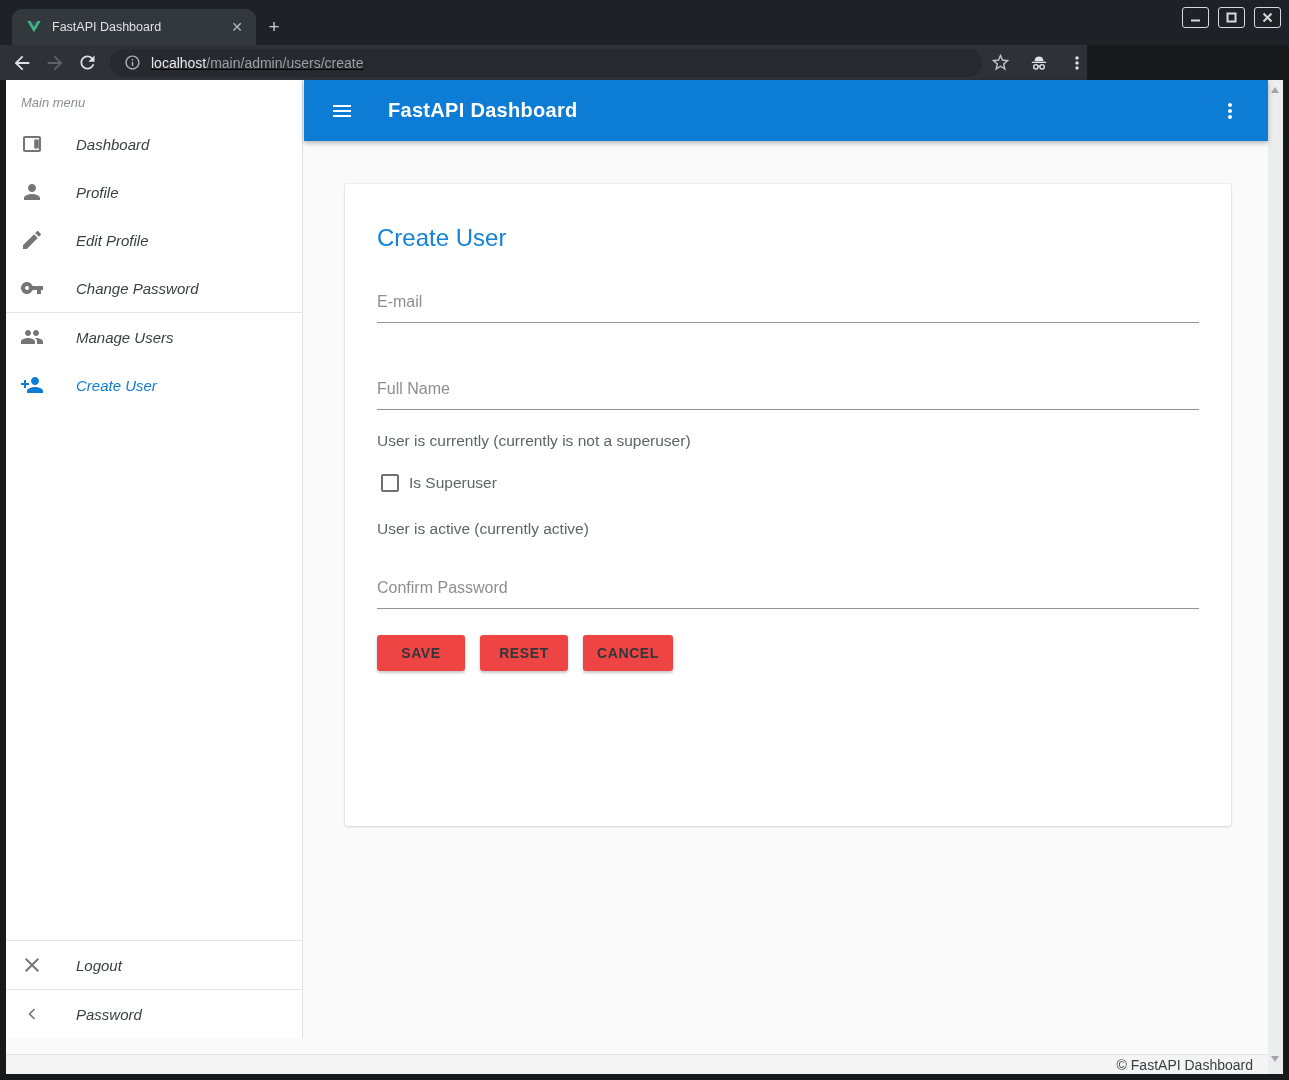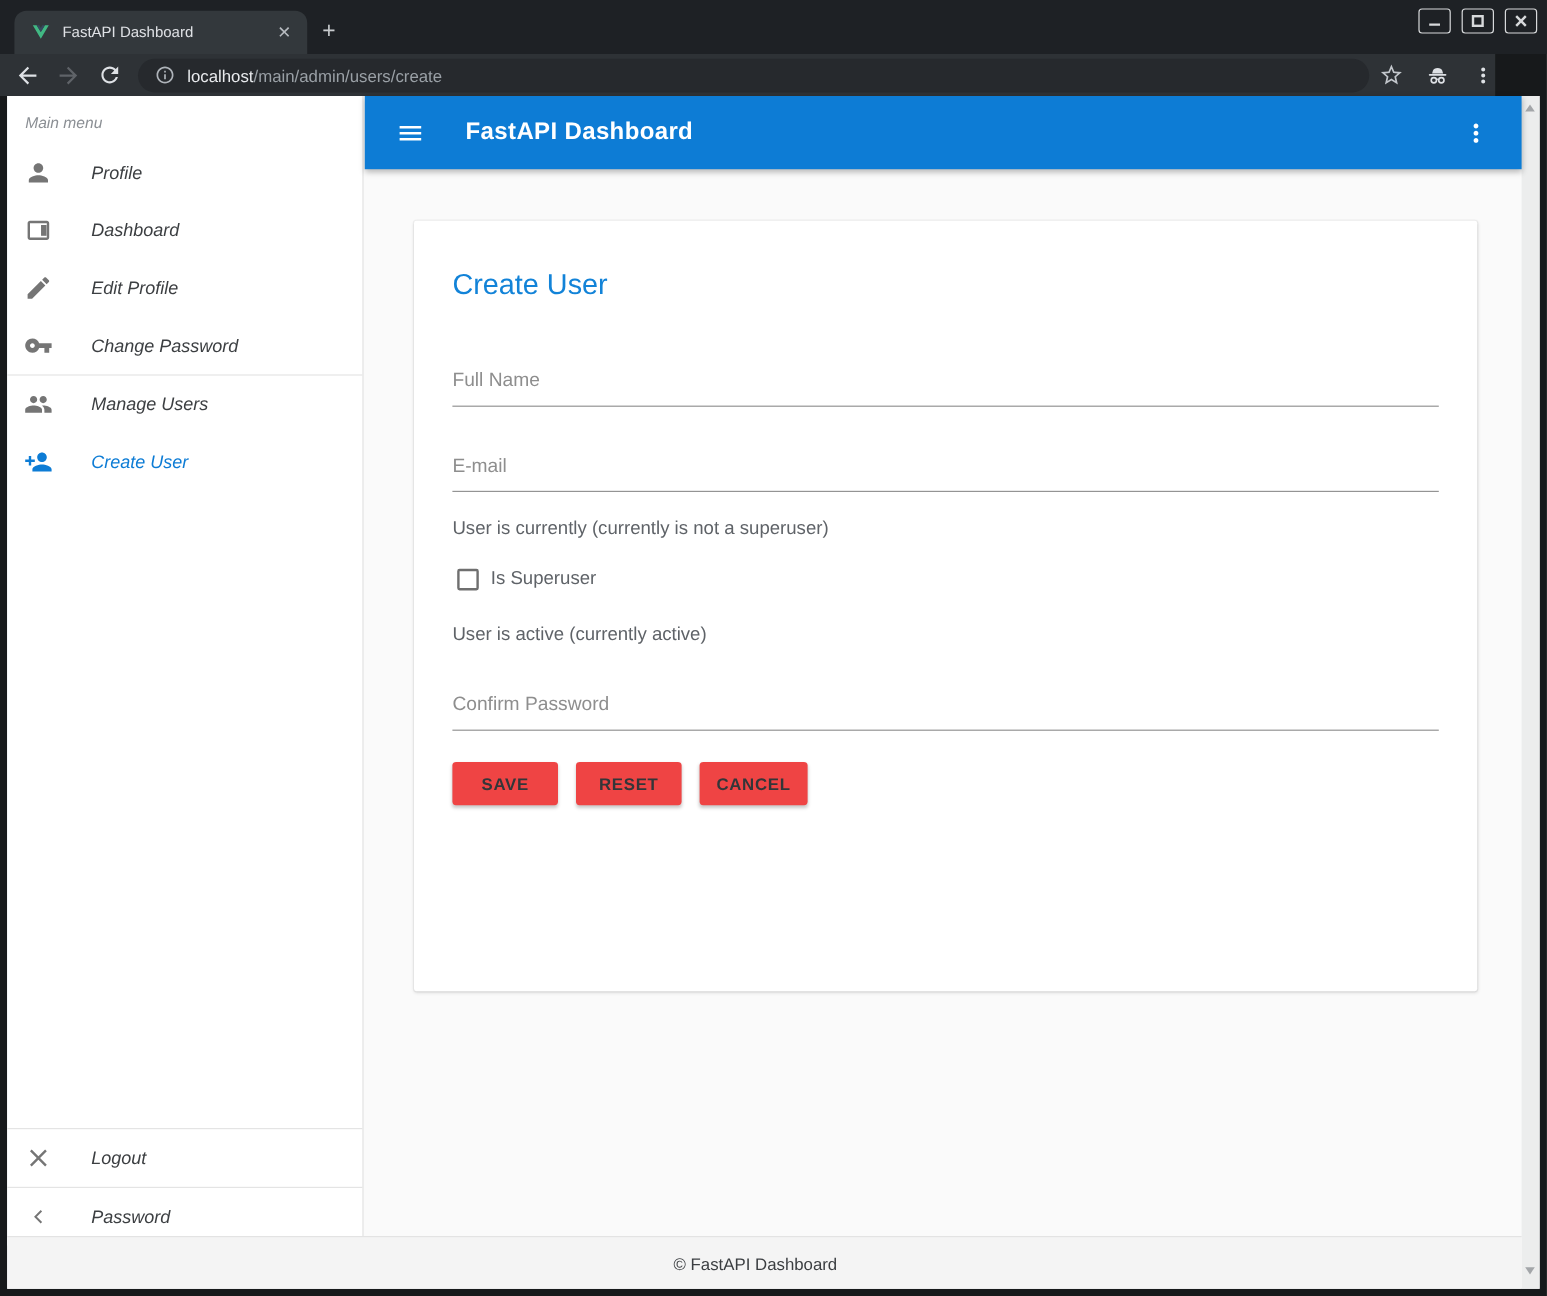--- a/index.html
+++ b/index.html
@@ -12,22 +12,22 @@
   .tab { position:absolute; left:12px; top:9px; width:244px; height:36px; background:#33383c;
          border-radius:10px 10px 0 0; display:flex; align-items:center; padding:0 10px 0 14px; }
   .tab-title { color:#dfe1e5; font-size:12.5px; flex:1; margin-left:10px; white-space:nowrap; overflow:hidden; }
   .tab-close { color:#b6babf; font-size:14px; width:18px; height:18px; display:flex; align-items:center; justify-content:center; border-radius:50%; }
   .newtab { position:absolute; left:262px; top:15px; width:24px; height:24px; color:#c7cacd; font-size:19px;
             display:flex; align-items:center; justify-content:center; border-radius:50%; }
   .win-controls { position:absolute; right:8px; top:7px; display:flex; gap:9px; }
   .win-btn { width:27px; height:21px; border:1.5px solid #d7d9db; border-radius:3px; display:flex; align-items:center; justify-content:center; }
   .win-btn svg { stroke:#d7d9db; stroke-width:2; }
 
-  .toolbar { position:absolute; left:0; top:45px; width:1246px; height:35px; background:#2e3236;
-             display:flex; align-items:center; }
+  .toolbar { position:absolute; left:0; top:45px; width:1087px; height:35px; background:#2e3236;
+             display:flex; align-items:center;text-decoration:underline; }
   .nav-ico { width:24px; height:24px; margin-left:11px; display:flex; align-items:center; justify-content:center; }
   .url-pill { height:28px; background:#26292d; border-radius:14px; margin-left:12px; width:1055px;
               display:flex; align-items:center; padding:0 14px; }
   .url-text { font-size:14px; margin-left:10px; color:#9aa0a6; }
   .url-text .host { color:#e8eaed; }
   .toolbar-right { display:flex; align-items:center; margin-left:8px; gap:17px; }
 
   
   .app { position:absolute; left:6px; top:80px; width:1277px; height:994px; background:#fafafa; }
 
@@ -76,22 +76,22 @@
   .cb-box.checked { border:none; width:20px; height:20px; background:#5c9ced; display:flex; align-items:center; justify-content:center; }
   .cb-label { color:#5f6368; font-size:15.5px; margin-left:10px; }
   .tf-setpw { margin-top:37px; }
   .tf-confirmpw { margin-top:41px; }
   .btn-row { display:flex; margin-top:26px; gap:15px; }
   .btn { min-width:88px; height:36px; background:#ef4444; border:none; border-radius:3px;
          box-shadow:0 2px 3px rgba(0,0,0,0.22); color:#333639; font-size:14px; font-weight:bold;
          letter-spacing:0.6px; cursor:pointer; font-family:"Liberation Sans", sans-serif; padding:0 14px; }
 
   
-  .footer { position:absolute; left:0; bottom:0; width:1262px; height:44px; background:#f4f4f4;
-            border-top:1px solid #e3e3e3; display:flex; align-items:center; justify-content:center; z-index:4; }
+  .footer { position:absolute; left:0; bottom:0; width:1262px; height:20px; background:#f4f4f4;
+            border-top:1px solid #e3e3e3; display:flex; align-items:center; justify-content:flex-end; z-index:4; }
   .footer-text { color:#3b3e41; font-size:14px; margin-right:15px; }
 
   svg { display:block; }
 </style>
 </head>
 <body>
 
 <div class="browser">
 
   <div class="tabstrip">
@@ -174,34 +174,34 @@
   </div>
 
   <div class="app">
 
     <aside class="sidebar">
       <div class="section-label">Main menu</div>
 
       <div class="menu-item">
         <span class="mi-icon">
           <svg width="24" height="24" viewBox="0 0 24 24" fill="currentColor">
-              <path d="M12 12c2.21 0 4-1.79 4-4s-1.79-4-4-4-4 1.79-4 4 1.79 4 4 4zm0 2c-2.67 0-8 1.34-8 4v2h16v-2c0-2.66-5.33-4-8-4z"></path>
-            </svg>
-        </span>
-        <span class="mi-label">Profile</span>
-      </div>
-
-      <div class="menu-item">
-        <span class="mi-icon">
-          <svg width="24" height="24" viewBox="0 0 24 24" fill="currentColor">
             <path d="M19 4H5c-1.1 0-2 .9-2 2v12c0 1.1.9 2 2 2h14c1.1 0 2-.9 2-2V6c0-1.1-.9-2-2-2zm0 14H5V6h14v12z"></path>
             <rect x="14.2" y="7.5" width="4.6" height="9"></rect>
           </svg>
         </span>
         <span class="mi-label">Dashboard</span>
+      </div>
+
+      <div class="menu-item">
+        <span class="mi-icon">
+          <svg width="24" height="24" viewBox="0 0 24 24" fill="currentColor">
+              <path d="M12 12c2.21 0 4-1.79 4-4s-1.79-4-4-4-4 1.79-4 4 1.79 4 4 4zm0 2c-2.67 0-8 1.34-8 4v2h16v-2c0-2.66-5.33-4-8-4z"></path>
+            </svg>
+        </span>
+        <span class="mi-label">Profile</span>
       </div>
 
       <div class="menu-item">
         <span class="mi-icon">
           <svg width="24" height="24" viewBox="0 0 24 24" fill="currentColor">
               <path d="M3 17.25V21h3.75L17.81 9.94l-3.75-3.75L3 17.25zM20.71 7.04c.39-.39.39-1.02 0-1.41l-2.34-2.34c-.39-.39-1.02-.39-1.41 0l-1.83 1.83 3.75 3.75 1.83-1.83z"></path>
             </svg>
         </span>
         <span class="mi-label">Edit Profile</span>
       </div>
@@ -270,26 +270,26 @@
         <span class="kebab">
           <svg width="24" height="24" viewBox="0 0 24 24" fill="currentColor">
               <path d="M12 8c1.1 0 2-.9 2-2s-.9-2-2-2-2 .9-2 2 .9 2 2 2zm0 2c-1.1 0-2 .9-2 2s.9 2 2 2 2-.9 2-2-.9-2-2-2zm0 6c-1.1 0-2 .9-2 2s.9 2 2 2 2-.9 2-2-.9-2-2-2z"></path>
             </svg>
         </span>
       </header>
 
       <div class="card">
         <h1 class="form-title">Create User</h1>
 
+        <div class="tf tf-email">
+          <input type="text" placeholder="E-mail" style="">
+        </div>
+
         <div class="tf tf-fullname">
           <input type="text" placeholder="Full Name" style="">
-        </div>
-
-        <div class="tf tf-email">
-          <input type="text" placeholder="E-mail" style="">
         </div>
 
         <div class="hint hint-superuser">User is currently (currently is not a superuser)</div>
 
         <div class="cb-row">
           <span class="cb-box"></span>
           <span class="cb-label">Is Superuser</span>
         </div>
 
         <div class="hint hint-active">User is active (currently active)</div>

